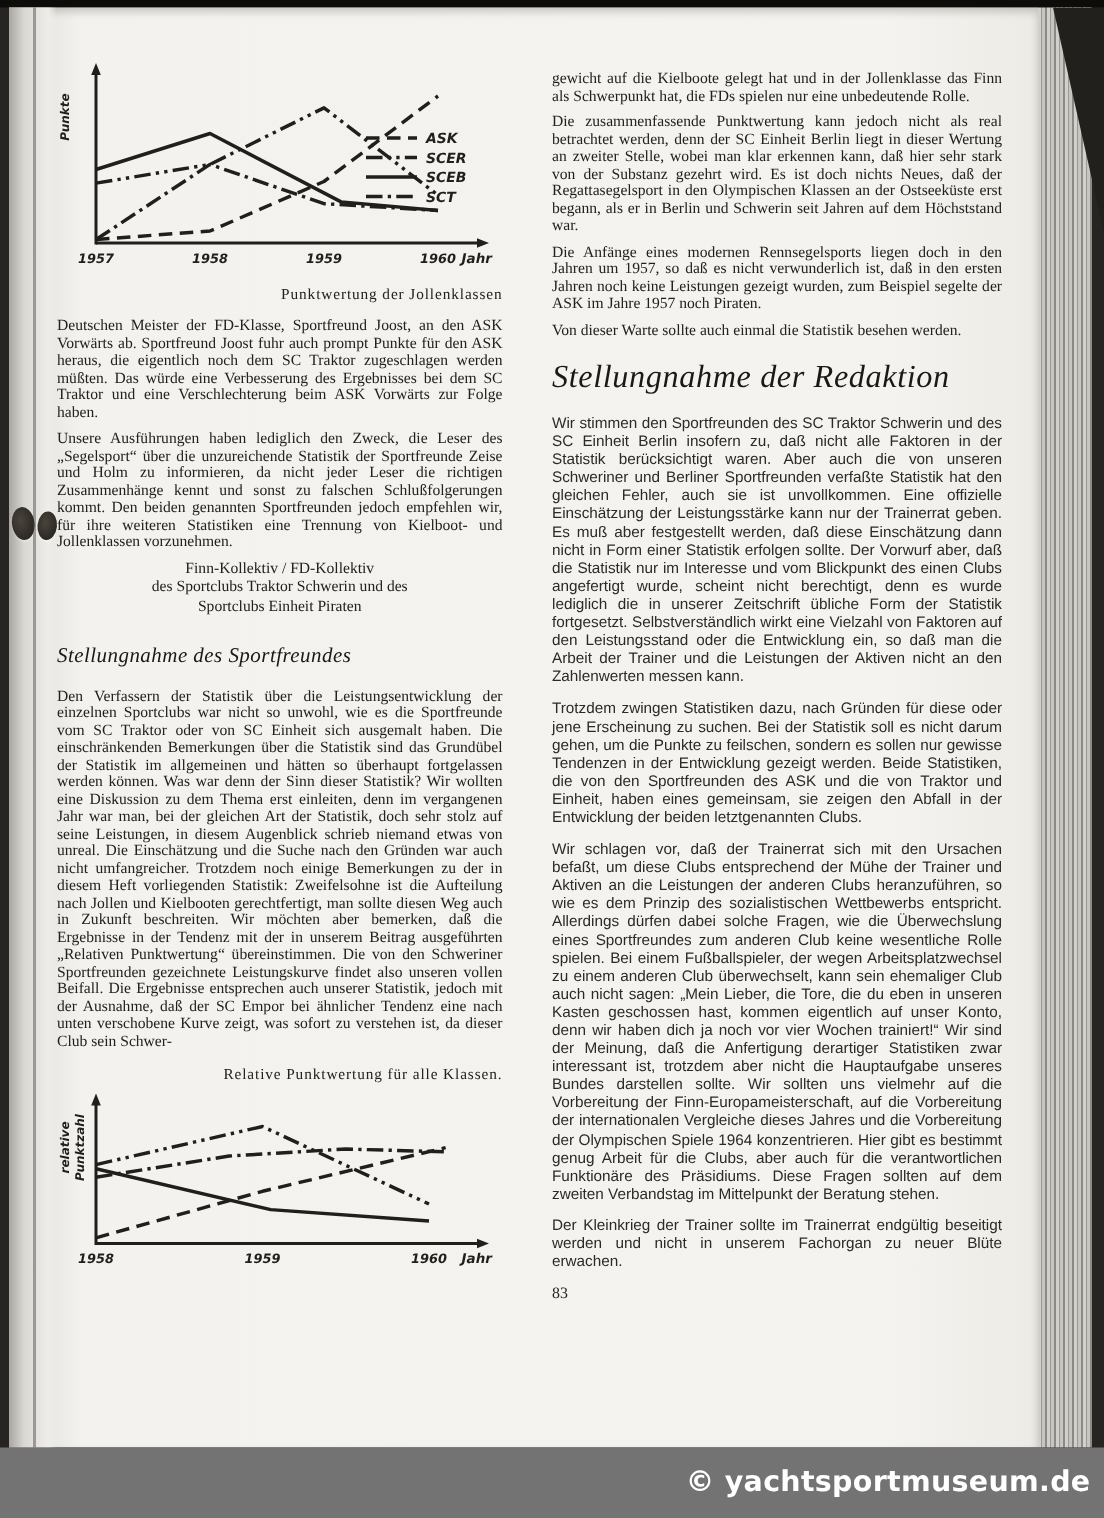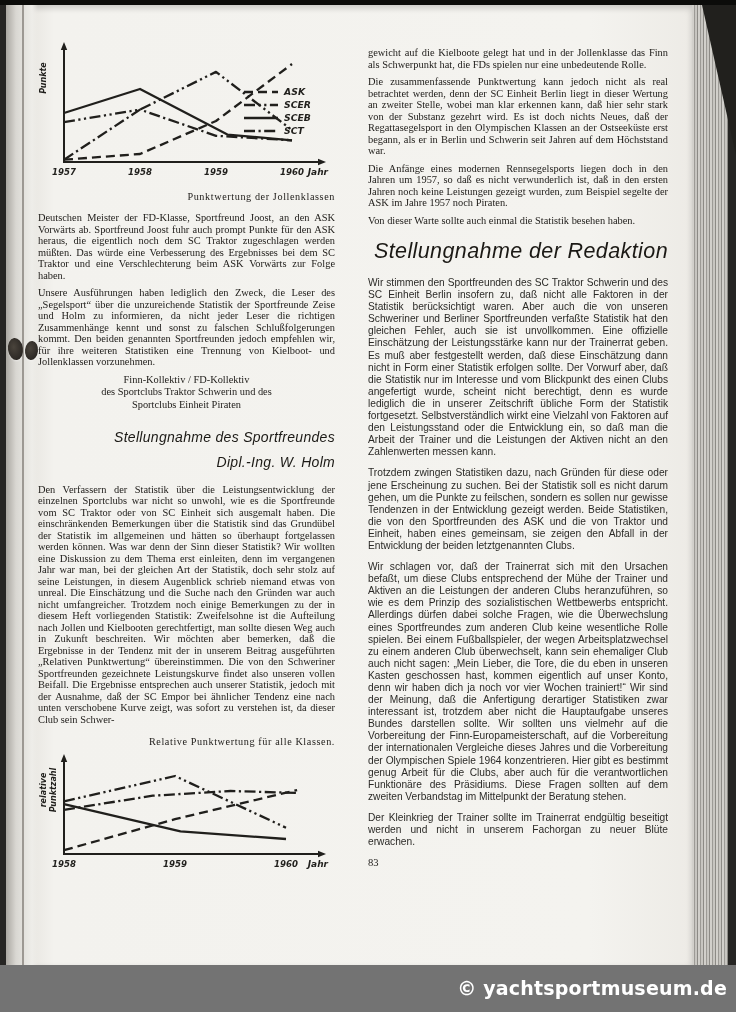--- a/index.html
+++ b/index.html
@@ -31,22 +31,22 @@
   p.serif{font:10.4px/11.5px "Liberation Serif", serif;text-align:justify;
     color:#23211e;margin:0 0 6px;hyphens:auto;-webkit-hyphens:auto;}
   p.sans{font:10.2px/12.1px "Liberation Sans", sans-serif;text-align:justify;
     color:#2b2a27;margin:0 0 9px;hyphens:auto;-webkit-hyphens:auto;}
 
   .caption{font:10.2px/13px "Liberation Serif", serif;color:#23211e;
     text-align:right;letter-spacing:.6px;margin:4px 0 9px;}
   .caption2{margin:10px 0 2px;}
   .signature{font:10.4px/12.8px "Liberation Serif", serif;color:#23211e;
     text-align:center;margin:6px 0 10px;}
-  .script-heading{font-family:Liberation Sans, sans-serif;font-style:italic;font-weight:400;
-    color:#1b1915;text-align:right;margin:13px 0 9px;}
+  .script-heading{font-family:Liberation Serif, serif;font-style:italic;font-weight:400;
+    color:#1b1915;text-align:left;margin:13px 0 9px;}
   .heading-left{font-size:14px;line-height:25px;letter-spacing:.3px;}
   .heading-right{font-size:21.5px;line-height:26px;margin:12px 0 13px;letter-spacing:.4px;}
   .page-num{font:10.6px "Liberation Serif", serif;color:#23211e;
     padding-right:14px;margin-top:8px;}
 
   .chart{width:294px;}
   .chart svg{display:block;}
 
   .page-stack{position:absolute;left:692px;top:5px;width:36px;height:960px;
     background:repeating-linear-gradient(90deg,
@@ -103,21 +103,20 @@
     <p class="serif">Unsere Ausführungen haben lediglich den Zweck, die Leser des „Segelsport“ über die unzureichende Statistik der Sportfreunde Zeise und Holm zu informieren, da nicht jeder Leser die richtigen Zusammenhänge kennt und sonst zu falschen Schlußfolgerungen kommt. Den beiden genannten Sportfreunden jedoch empfehlen wir, für ihre weiteren Statistiken eine Trennung von Kielboot- und Jollenklassen vorzunehmen.</p>
 
     <div class="signature">
       <div>Finn-Kollektiv / FD-Kollektiv</div>
       <div>des Sportclubs Traktor Schwerin und des</div>
       <div>Sportclubs Einheit Piraten</div>
     </div>
 
     <h2 class="script-heading heading-left">
       <div>Stellungnahme des Sportfreundes</div>
-      <div>Dipl.-Ing. W. Holm</div>
     </h2>
 
     <p class="serif">Den Verfassern der Statistik über die Leistungsentwicklung der einzelnen Sportclubs war nicht so unwohl, wie es die Sportfreunde vom SC Traktor oder von SC Einheit sich ausgemalt haben. Die einschränkenden Bemerkungen über die Statistik sind das Grundübel der Statistik im allgemeinen und hätten so überhaupt fortgelassen werden können. Was war denn der Sinn dieser Statistik? Wir wollten eine Diskussion zu dem Thema erst einleiten, denn im vergangenen Jahr war man, bei der gleichen Art der Statistik, doch sehr stolz auf seine Leistungen, in diesem Augenblick schrieb niemand etwas von unreal. Die Einschätzung und die Suche nach den Gründen war auch nicht umfangreicher. Trotzdem noch einige Bemerkungen zu der in diesem Heft vorliegenden Statistik: Zweifelsohne ist die Aufteilung nach Jollen und Kielbooten gerechtfertigt, man sollte diesen Weg auch in Zukunft beschreiten. Wir möchten aber bemerken, daß die Ergebnisse in der Tendenz mit der in unserem Beitrag ausgeführten „Relativen Punktwertung“ übereinstimmen. Die von den Schweriner Sportfreunden gezeichnete Leistungskurve findet also unseren vollen Beifall. Die Ergebnisse entsprechen auch unserer Statistik, jedoch mit der Ausnahme, daß der SC Empor bei ähnlicher Tendenz eine nach unten verschobene Kurve zeigt, was sofort zu verstehen ist, da dieser Club sein Schwer-</p>
 
     <div class="caption caption2">Relative Punktwertung für alle Klassen.</div>
     <div class="chart" id="chart-relative">
         <svg width="294" height="126">
           <line x1="26" y1="104" x2="284" y2="104" stroke="#201f1c" stroke-width="2"></line>
           <polygon points="288,104 280,100.8 280,107.2" fill="#201f1c"></polygon>
           <line x1="26" y1="105" x2="26" y2="8" stroke="#201f1c" stroke-width="2"></line>
@@ -133,21 +132,21 @@
           <polyline points="26.0,54.2 142.5,81.4 248.0,89.0" fill="none" stroke="#201f1c" stroke-width="2.3" stroke-linejoin="round"></polyline>
           <polyline points="26.0,59.8 114.8,45.7 192.5,41.0 259.1,42.9" fill="none" stroke="#201f1c" stroke-width="2.3" stroke-linejoin="round" stroke-dasharray="11 3.5 2.2 3.5"></polyline>
         </svg>
       </div>
   </div>
 
   <div class="col col-right">
     <p class="serif">gewicht auf die Kielboote gelegt hat und in der Jollenklasse das Finn als Schwerpunkt hat, die FDs spielen nur eine unbedeutende Rolle.</p>
     <p class="serif">Die zusammenfassende Punktwertung kann jedoch nicht als real betrachtet werden, denn der SC Einheit Berlin liegt in dieser Wertung an zweiter Stelle, wobei man klar erkennen kann, daß hier sehr stark von der Substanz gezehrt wird. Es ist doch nichts Neues, daß der Regattasegelsport in den Olympischen Klassen an der Ostseeküste erst begann, als er in Berlin und Schwerin seit Jahren auf dem Höchststand war.</p>
     <p class="serif">Die Anfänge eines modernen Rennsegelsports liegen doch in den Jahren um 1957, so daß es nicht verwunderlich ist, daß in den ersten Jahren noch keine Leistungen gezeigt wurden, zum Beispiel segelte der ASK im Jahre 1957 noch Piraten.</p>
-    <p class="serif">Von dieser Warte sollte auch einmal die Statistik besehen haben.</p>
+    <p class="serif">Von dieser Warte sollte auch einmal die Statistik besehen werden.</p>
 
     <h2 class="script-heading heading-right">Stellungnahme der Redaktion</h2>
 
     <p class="sans">Wir stimmen den Sportfreunden des SC Traktor Schwerin und des SC Einheit Berlin insofern zu, daß nicht alle Faktoren in der Statistik berücksichtigt waren. Aber auch die von unseren Schweriner und Berliner Sportfreunden verfaßte Statistik hat den gleichen Fehler, auch sie ist unvollkommen. Eine offizielle Einschätzung der Leistungsstärke kann nur der Trainerrat geben. Es muß aber festgestellt werden, daß diese Einschätzung dann nicht in Form einer Statistik erfolgen sollte. Der Vorwurf aber, daß die Statistik nur im Interesse und vom Blickpunkt des einen Clubs angefertigt wurde, scheint nicht berechtigt, denn es wurde lediglich die in unserer Zeitschrift übliche Form der Statistik fortgesetzt. Selbstverständlich wirkt eine Vielzahl von Faktoren auf den Leistungsstand oder die Entwicklung ein, so daß man die Arbeit der Trainer und die Leistungen der Aktiven nicht an den Zahlenwerten messen kann.</p>
     <p class="sans">Trotzdem zwingen Statistiken dazu, nach Gründen für diese oder jene Erscheinung zu suchen. Bei der Statistik soll es nicht darum gehen, um die Punkte zu feilschen, sondern es sollen nur gewisse Tendenzen in der Entwicklung gezeigt werden. Beide Statistiken, die von den Sportfreunden des ASK und die von Traktor und Einheit, haben eines gemeinsam, sie zeigen den Abfall in der Entwicklung der beiden letztgenannten Clubs.</p>
     <p class="sans">Wir schlagen vor, daß der Trainerrat sich mit den Ursachen befaßt, um diese Clubs entsprechend der Mühe der Trainer und Aktiven an die Leistungen der anderen Clubs heranzuführen, so wie es dem Prinzip des sozialistischen Wettbewerbs entspricht. Allerdings dürfen dabei solche Fragen, wie die Überwechslung eines Sportfreundes zum anderen Club keine wesentliche Rolle spielen. Bei einem Fußballspieler, der wegen Arbeitsplatzwechsel zu einem anderen Club überwechselt, kann sein ehemaliger Club auch nicht sagen: „Mein Lieber, die Tore, die du eben in unseren Kasten geschossen hast, kommen eigentlich auf unser Konto, denn wir haben dich ja noch vor vier Wochen trainiert!“ Wir sind der Meinung, daß die Anfertigung derartiger Statistiken zwar interessant ist, trotzdem aber nicht die Hauptaufgabe unseres Bundes darstellen sollte. Wir sollten uns vielmehr auf die Vorbereitung der Finn-Europameisterschaft, auf die Vorbereitung der internationalen Vergleiche dieses Jahres und die Vorbereitung der Olympischen Spiele 1964 konzentrieren. Hier gibt es bestimmt genug Arbeit für die Clubs, aber auch für die verantwortlichen Funktionäre des Präsidiums. Diese Fragen sollten auf dem zweiten Verbandstag im Mittelpunkt der Beratung stehen.</p>
     <p class="sans">Der Kleinkrieg der Trainer sollte im Trainerrat endgültig beseitigt werden und nicht in unserem Fachorgan zu neuer Blüte erwachen.</p>
 
     <div class="page-num">83</div>
   </div>

